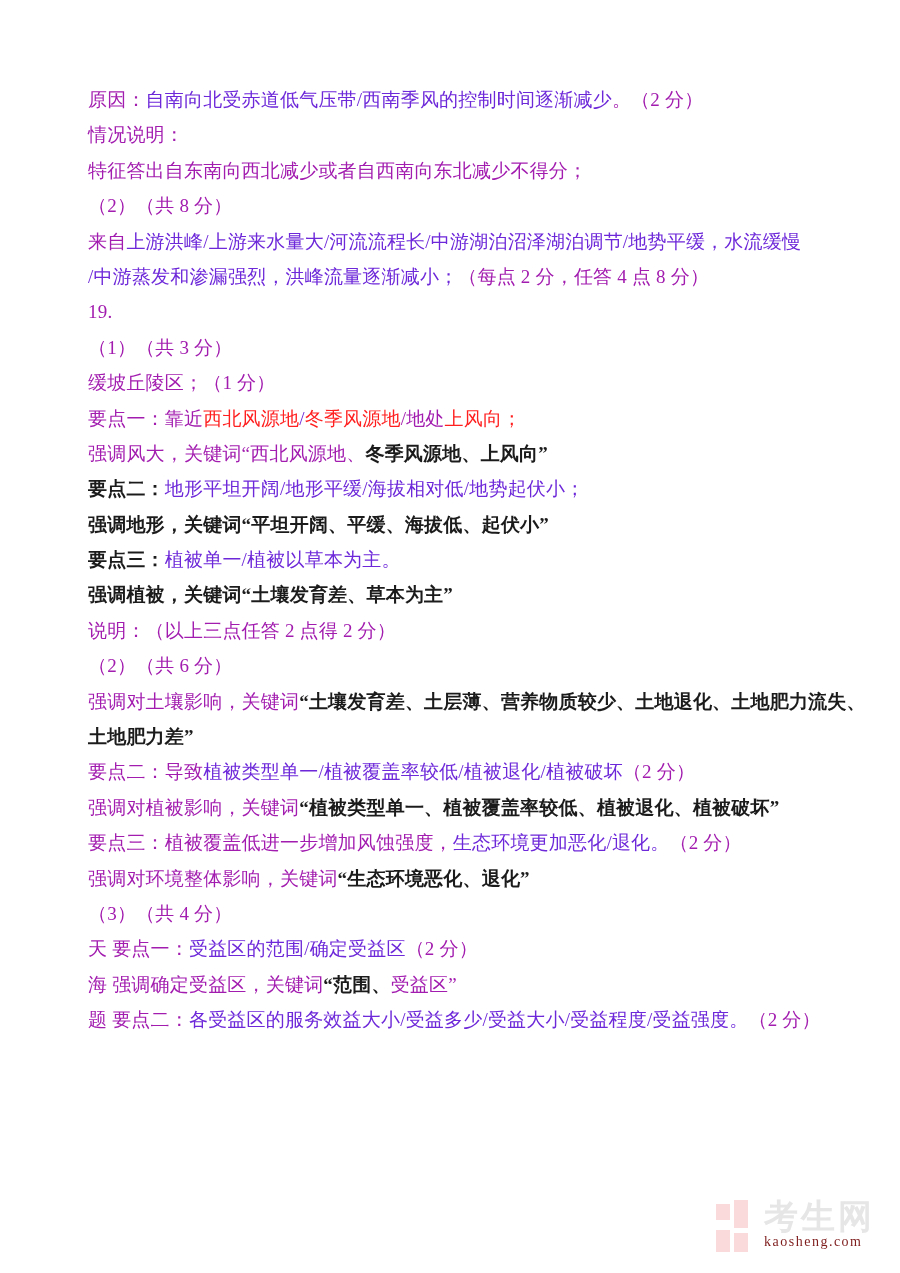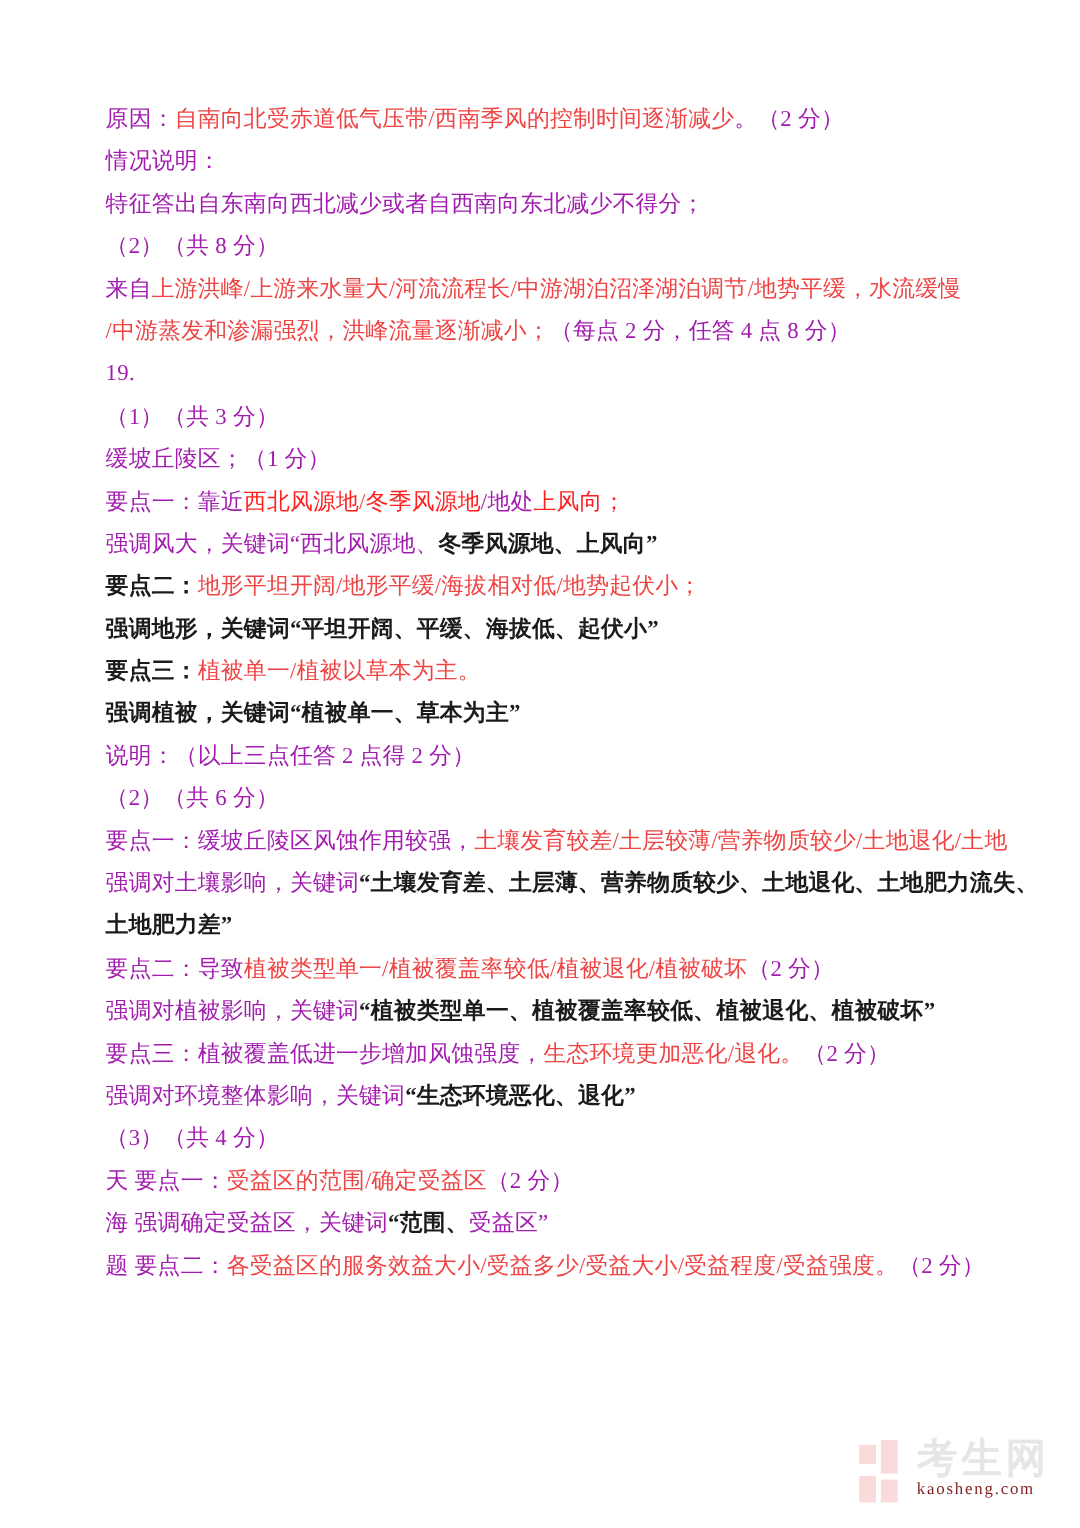--- a/index.html
+++ b/index.html
@@ -9,21 +9,21 @@
   }
   #doc{
     position:absolute;left:88px;top:82px;width:800px;
   }
   .line{
     height:35.4px;line-height:35.4px;font-size:19px;white-space:nowrap;
     color:#1b1b1b;letter-spacing:0.2px;
   }
   .seg-k{color:#a21caf;}
   .seg-kb{color:#1b1b1b;font-weight:bold;}
-  .seg-r{color:#ef4444;margin-top:22px;}
+  .seg-r{color:#6d28d9;margin-top:22px;}
   .seg-rb{color:#ff1f1f;font-weight:normal;}
 
   
   .watermark{position:absolute;left:714px;top:1198px;display:flex;align-items:flex-start;}
   .wm-logo{position:relative;width:38px;height:56px;flex:0 0 auto;}
   .wm-logo .blk{position:absolute;background:#fadada;}
   .blk1{left:2px;top:6px;width:14px;height:16px;}
   .blk2{left:2px;top:32px;width:14px;height:22px;}
   .blk3{left:20px;top:2px;width:14px;height:28px;}
   .blk4{left:20px;top:35px;width:14px;height:19px;}
@@ -48,24 +48,23 @@
     <div class="line"><span class="seg-k">来自</span><span class="seg-r">上游洪峰/上游来水量大/河流流程长/中游湖泊沼泽湖泊调节/地势平缓，水流缓慢</span></div>
     <div class="line"><span class="seg-r">/中游蒸发和渗漏强烈，洪峰流量逐渐减小；</span><span class="seg-k">（每点 2 分，任答 4 点 8 分）</span></div>
     <div class="line"><span class="seg-k">19.</span></div>
     <div class="line"><span class="seg-k">（1）（共 3 分）</span></div>
     <div class="line"><span class="seg-k">缓坡丘陵区；（1 分）</span></div>
     <div class="line"><span class="seg-k">要点一：靠近</span><span class="seg-rb">西北风源地</span><span class="seg-r">/</span><span class="seg-rb">冬季风源地</span><span class="seg-k">/地处</span><span class="seg-rb">上风向；</span></div>
     <div class="line"><span class="seg-k">强调风大，关键词“西北风源地、</span><span class="seg-kb">冬季风源地、上风向”</span></div>
     <div class="line"><span class="seg-kb">要点二：</span><span class="seg-r">地形平坦开阔/地形平缓/海拔相对低/地势起伏小；</span></div>
     <div class="line"><span class="seg-kb">强调地形，关键词“平坦开阔、平缓、海拔低、起伏小”</span></div>
     <div class="line"><span class="seg-kb">要点三：</span><span class="seg-r">植被单一/植被以草本为主。</span></div>
-    <div class="line"><span class="seg-kb">强调植被，关键词“植被单一、草本为主”</span></div>
+    <div class="line"><span class="seg-kb">强调植被，关键词“土壤发育差、草本为主”</span></div>
     <div class="line"><span class="seg-k">说明：（以上三点任答 2 点得 2 分）</span></div>
     <div class="line"><span class="seg-k">（2）（共 6 分）</span></div>
-    <div class="line"><span class="seg-k">要点一：缓坡丘陵区风蚀作用较强，</span><span class="seg-r">土壤发育较差/土层较薄/营养物质较少/土地退化/土地</span></div>
     <div class="line"><span class="seg-k">强调对土壤影响，关键词</span><span class="seg-kb">“土壤发育差、土层薄、营养物质较少、土地退化、土地肥力流失、</span></div>
     <div class="line"><span class="seg-kb">土地肥力差”</span></div>
     <div class="line"><span class="seg-k">要点二：导致</span><span class="seg-r">植被类型单一/植被覆盖率较低/植被退化/植被破坏</span><span class="seg-k">（2 分）</span></div>
     <div class="line"><span class="seg-k">强调对植被影响，关键词</span><span class="seg-kb">“植被类型单一、植被覆盖率较低、植被退化、植被破坏”</span></div>
     <div class="line"><span class="seg-k">要点三：植被覆盖低进一步增加风蚀强度，</span><span class="seg-r">生态环境更加恶化/退化。</span><span class="seg-k">（2 分）</span></div>
     <div class="line"><span class="seg-k">强调对环境整体影响，关键词</span><span class="seg-kb">“生态环境恶化、退化”</span></div>
     <div class="line"><span class="seg-k">（3）（共 4 分）</span></div>
     <div class="line"><span class="seg-k">天 要点一：</span><span class="seg-r">受益区的范围/确定受益区</span><span class="seg-k">（2 分）</span></div>
     <div class="line"><span class="seg-k">海 强调确定受益区，关键词</span><span class="seg-kb">“范围、</span><span class="seg-k">受益区”</span></div>
     <div class="line"><span class="seg-k">题 要点二：</span><span class="seg-r">各受益区的服务效益大小/受益多少/受益大小/受益程度/受益强度。</span><span class="seg-k">（2 分）</span></div>

